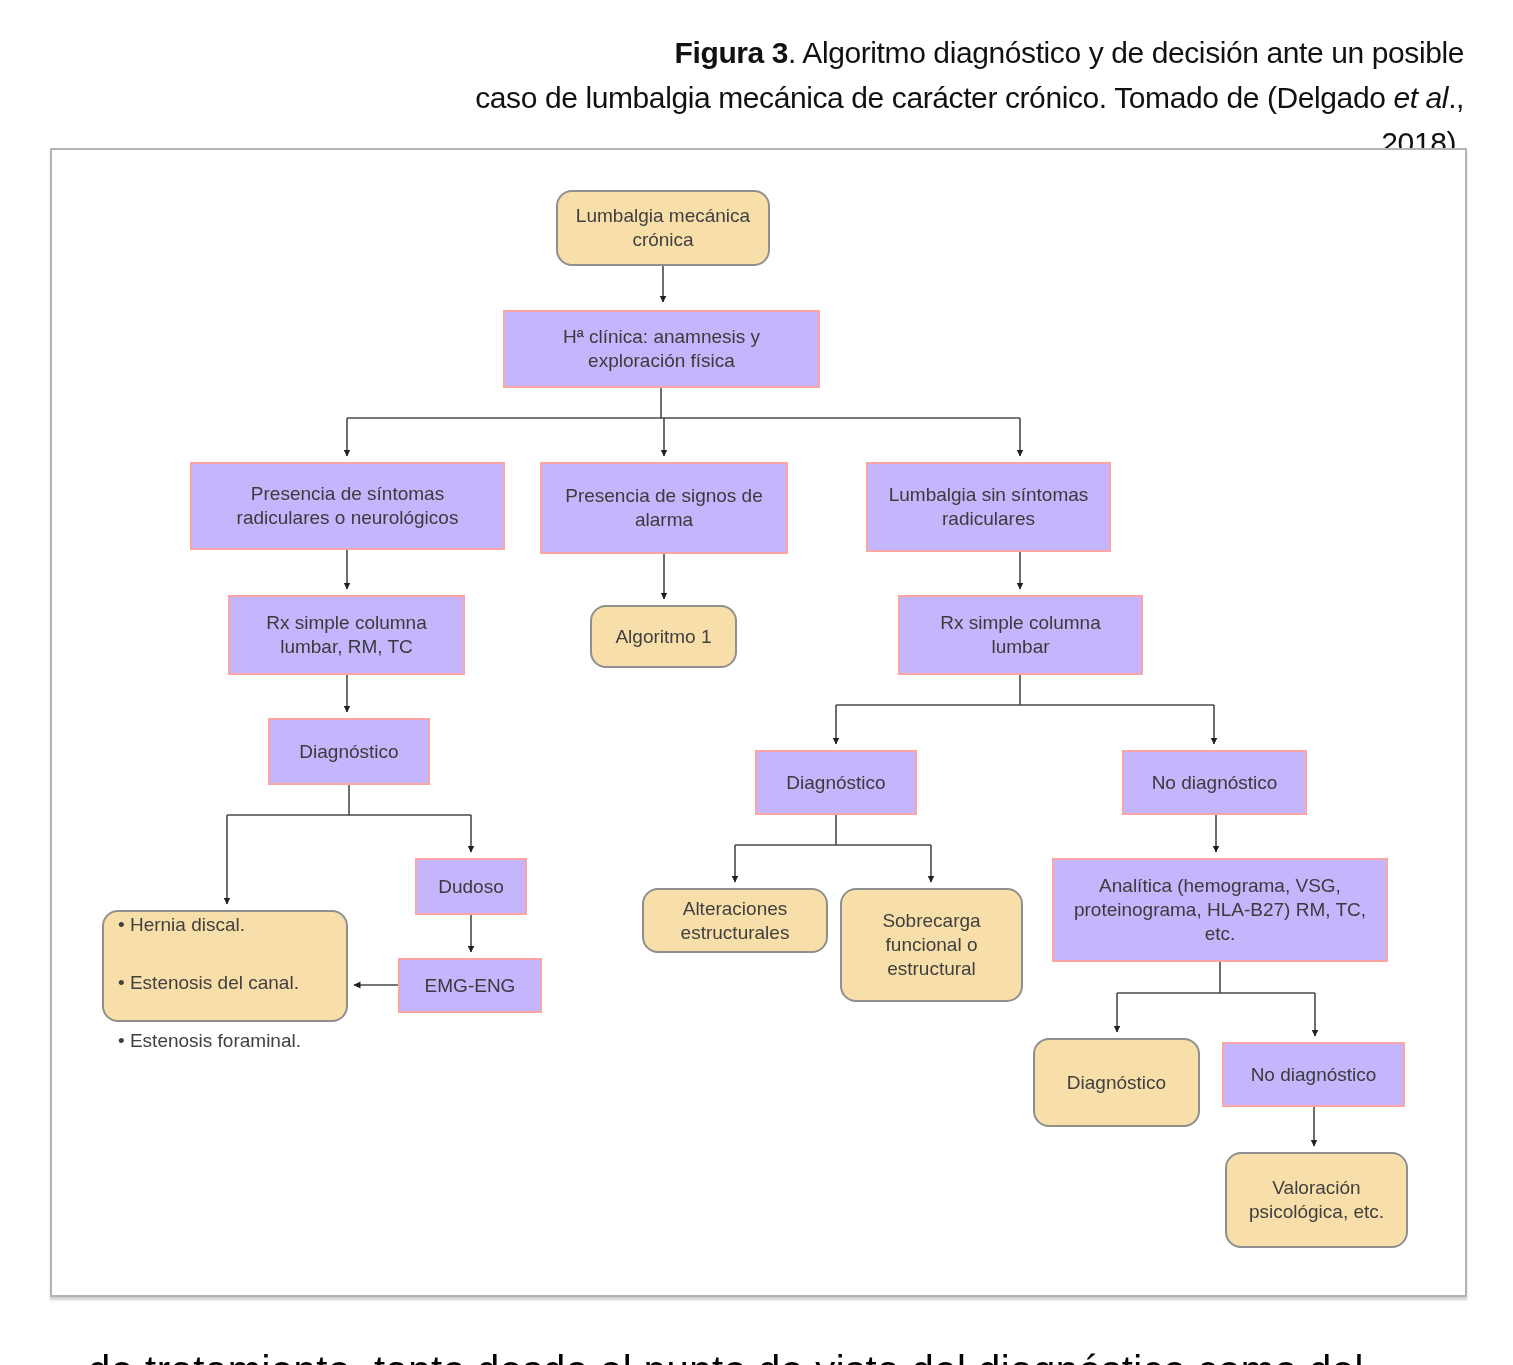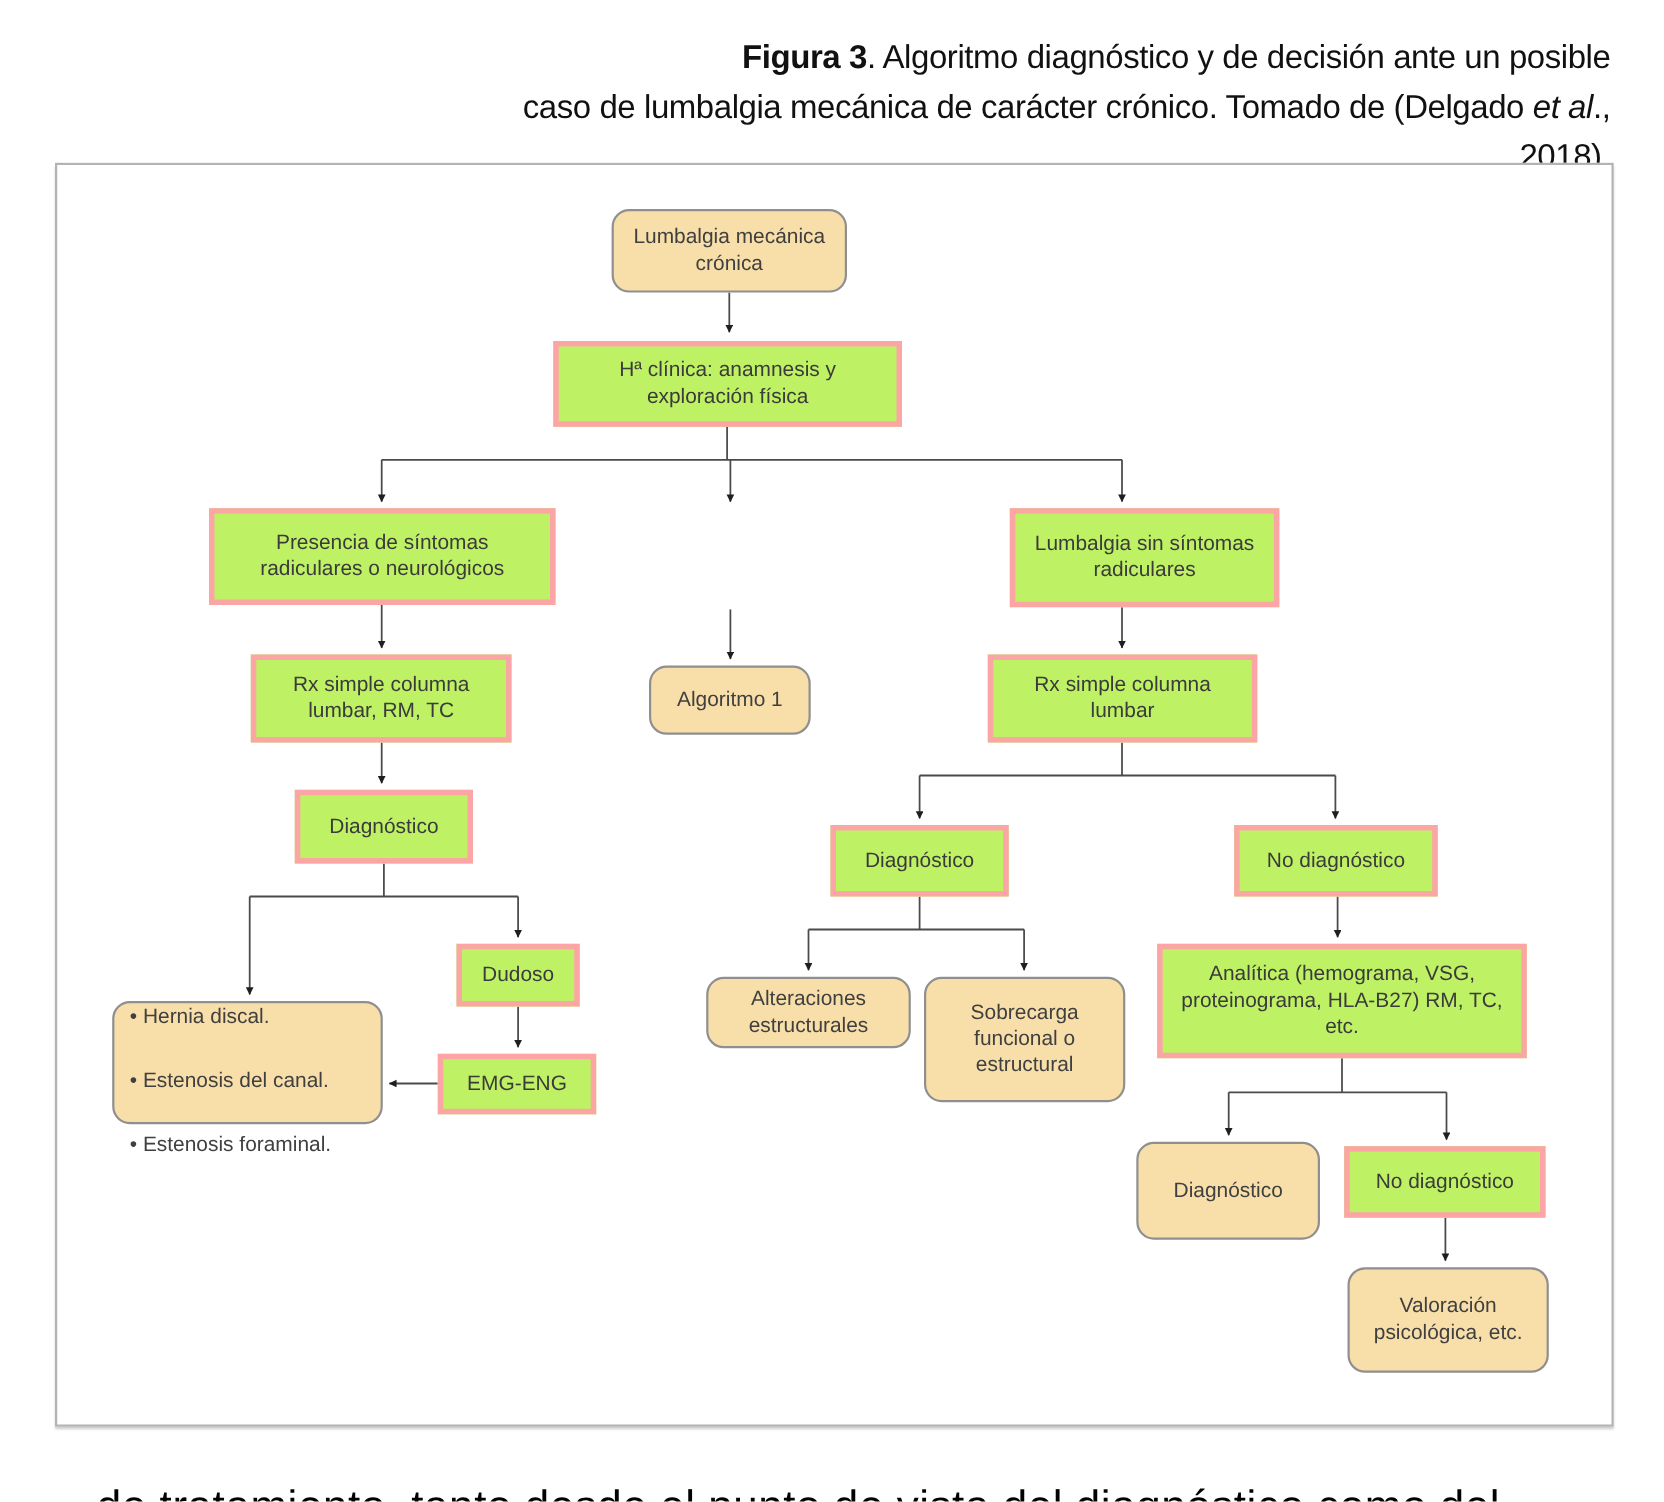--- a/index.html
+++ b/index.html
@@ -19,22 +19,22 @@
   .frame{
     position:absolute;left:50px;top:148px;width:1413px;height:1145px;
     background:#ffffff;border:2px solid #b3b3b3;
     box-shadow:0 3px 2px rgba(0,0,0,0.18);
   }
   .frame svg{position:absolute;left:0;top:0;pointer-events:none;}
   
   .node{
     position:absolute;display:flex;align-items:center;justify-content:center;
     text-align:center;font-size:19px;line-height:24px;color:#3b3b3b;
-    box-sizing:border-box;padding:4px 10px;background:#bef264;
-    border:5px solid #fca5a5;
+    box-sizing:border-box;padding:4px 10px;background:#c4b5fd;
+    border:2px solid #fca5a5;
   }
   .node.tan{
     background:#f8dfa9;border:2px solid #8f8f8f;border-radius:16px;color:#404040;
   }
   .node.list{
     justify-content:flex-start;text-align:left;padding-left:14px;
   }
   .node.list .lines{display:block;}
   .node.list .lines div{white-space:nowrap;margin-top:34px;}
   
@@ -105,21 +105,24 @@
   <div class="node tan" style="left:504px;top:40px;width:214px;height:76px;">
       <span>Lumbalgia mecánica crónica</span>
     </div>
   <div class="node" style="left:451px;top:160px;width:317px;height:78px;">
       <span>Hª clínica: anamnesis y exploración física</span>
     </div>
 
   <div class="node" style="left:138px;top:312px;width:315px;height:88px;">
       <span>Presencia de síntomas radiculares o neurológicos</span>
     </div>
-  <div class="node" style="left:866px;top:312px;width:245px;height:90px;">
+  <div class="node" style="left:488px;top:312px;width:248px;height:92px;">
+      <span>Presencia de signos de alarma</span>
+    </div>
+  <div class="node" style="left:814px;top:312px;width:245px;height:90px;">
       <span>Lumbalgia sin síntomas radiculares</span>
     </div>
 
   <div class="node" style="left:176px;top:445px;width:237px;height:80px;">
       <span>Rx simple columna lumbar, RM, TC</span>
     </div>
   <div class="node tan" style="left:538px;top:455px;width:147px;height:63px;">
       <span>Algoritmo 1</span>
     </div>
   <div class="node" style="left:846px;top:445px;width:245px;height:80px;">

